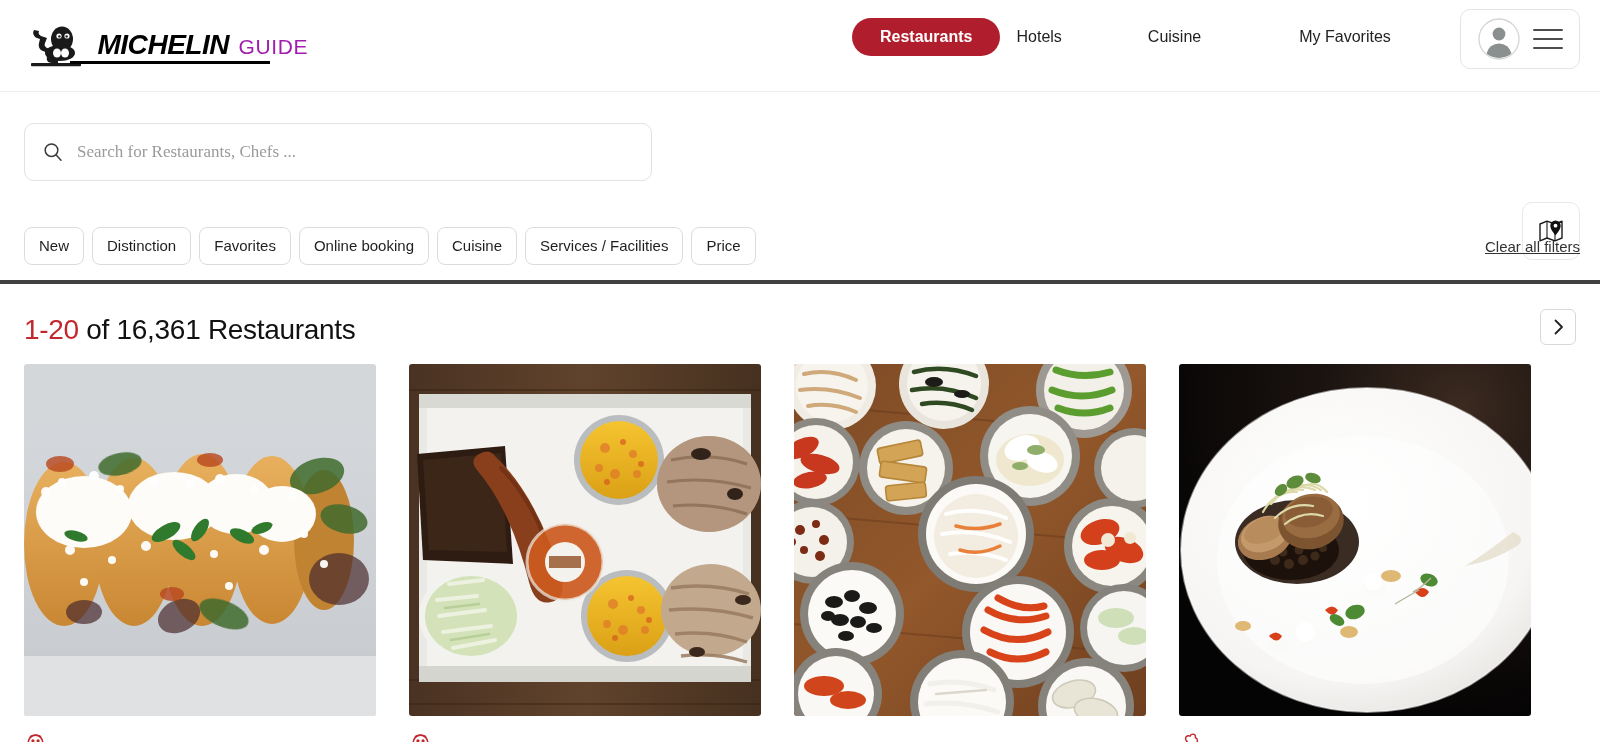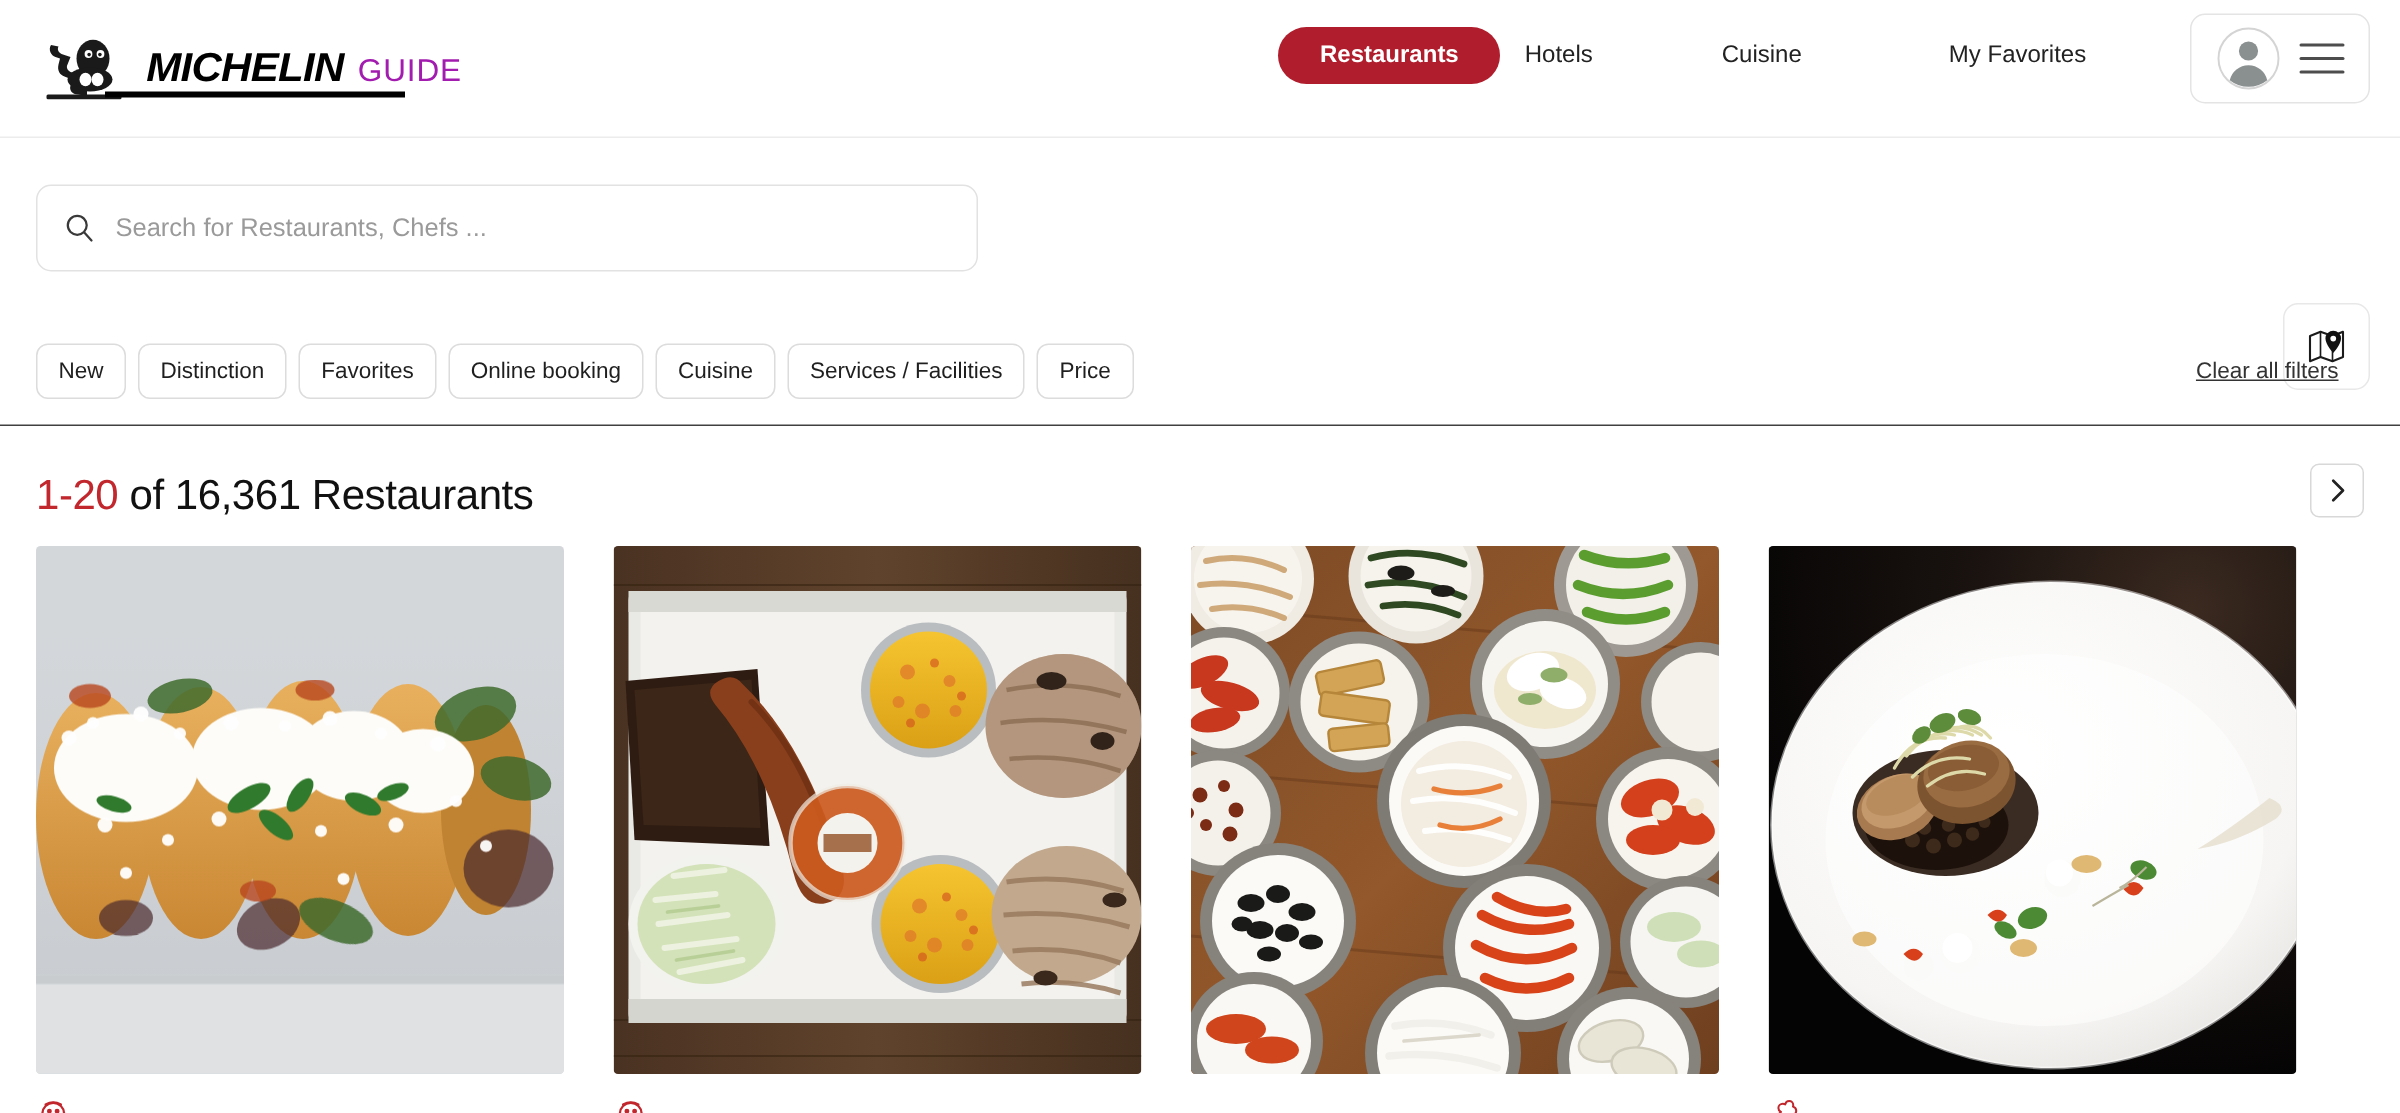--- a/index.html
+++ b/index.html
@@ -111,21 +111,21 @@
     border: 1px solid #e2e2e2;
     border-radius: 10px;
     display: flex;
     align-items: center;
     padding: 0 18px;
     background: #fff;
   }
   .search-icon { width: 20px; height: 20px; flex: none; margin-right: 14px; }
   .search-input {
     border: none; outline: none;
-    font-family: Liberation Sans, sans-serif;
+    font-family: Liberation Serif, serif;
     font-size: 17px;
     color: #2b2b2b;
     width: 100%;
     background: transparent;
   }
   .search-input::placeholder { color: #9a9a9a; }
 
   .map-button {
     position: absolute;
     right: 20px; top: 110px;
@@ -138,38 +138,38 @@
   }
   .map-icon { width: 26px; height: 26px; }
 
   
   .filter-row {
     position: relative;
     padding: 0 24px;
     height: 72px;
     display: flex;
     align-items: center;
-    border-bottom: 1px solid #404040;
+    border-bottom: 4px solid #404040;
   }
   .chips { display: flex; gap: 8px; align-items: center; }
   .chip {
     border: 1px solid #dcdcdc;
     border-radius: 8px;
     background: #fff;
     font-family: "Liberation Sans", sans-serif;
     font-size: 15px;
     color: #1f1f1f;
     padding: 8px 14px;
     line-height: 1.3;
     cursor: pointer;
     white-space: nowrap;
   }
   .clear-filters {
     position: absolute;
-    right: 41px;
+    right: 20px;
     font-size: 15px;
     color: #333;
     text-decoration: underline;
     cursor: pointer;
   }
 
   
   .results-header {
     position: relative;
     padding: 30px 24px 0 24px;

